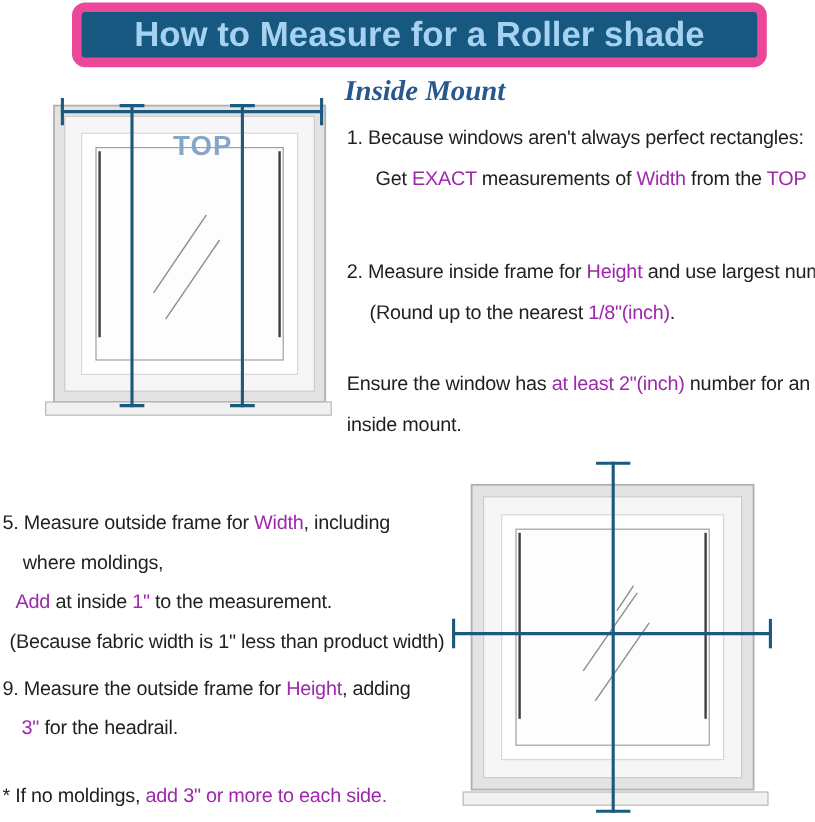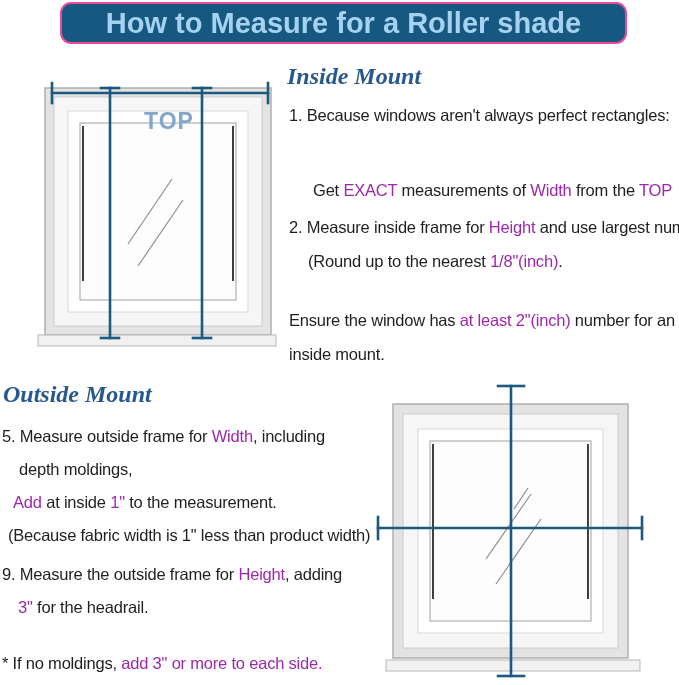--- a/index.html
+++ b/index.html
@@ -2,42 +2,42 @@
 <html style="--header-bg: #16587f; --header-text: #a6d2f2; --heading-blue: #27588e; --highlight-purple: #9e28ac; --measure-line: #1b5a7e; --top-label-blue: #84a6cb; --body-text: #1f1f1f;"><head>
 <meta charset="utf-8">
 <style>
   html,body{margin:0;padding:0;}
   .canvas{
     position:relative;width:679px;height:685px;background:#ffffff;
     font-family:"Liberation Sans",sans-serif;overflow:hidden;
   }
   .banner{
     position:absolute;left:60px;top:2px;width:563px;height:38px;
-    background:var(--header-bg,#16587f);border:2px solid #ec4899;border-radius:11px;
+    background:var(--header-bg,#16587f);border:8px solid #ec4899;border-radius:11px;
     display:flex;align-items:center;justify-content:center;
   }
   .banner span{
     font-weight:bold;font-size:29px;letter-spacing:0px;
     color:var(--header-text,#a6d2f2);white-space:nowrap;
   }
   .section-heading{
     position:absolute;margin:0;
     font-family:"Liberation Serif",serif;font-style:italic;font-weight:600;
     font-size:24px;color:var(--heading-blue,#27588e);white-space:nowrap;
   }
   .h-inside{left:287px;top:63px;}
   .h-outside{left:3px;top:381px;}
   .textblock{
     position:absolute;color:var(--body-text,#1f1f1f);
     font-size:16.5px;line-height:34px;white-space:nowrap;letter-spacing:-0.2px;
   }
   .tb-left{line-height:33px;}
   .hl{color:var(--highlight-purple,#9e28ac);}
   .ind-0{padding-left:0;}
-  .ind-1{padding-left:24px;margin-top:41px;}
+  .ind-1{padding-left:24px;}
   .ind-2{padding-left:19px;}
   .ind-3{padding-left:17px;}
   .ind-4{padding-left:11px;}
   .ind-5{padding-left:6px;}
   .ind-6{padding-left:16px;}
   .pos-i1{left:289px;top:98px;}
   .pos-i2{left:289px;top:210px;}
   .pos-i3{left:289px;top:303px;}
   .pos-o1{left:2px;top:420px;}
   .pos-o2{left:2px;top:558px;}
@@ -127,24 +127,23 @@
     </div>
   <div class="textblock pos-i2">
       <div class="line ind-0"><span>2. Measure inside frame for </span><span class="hl">Height</span><span> and use largest number</span></div>
       <div class="line ind-2"><span>(Round up to the nearest </span><span class="hl">1/8"(inch)</span><span>.</span></div>
     </div>
   <div class="textblock pos-i3">
       <div class="line ind-0"><span>Ensure the window has </span><span class="hl">at least 2"(inch)</span><span> number for an</span></div>
       <div class="line ind-0"><span>inside mount.</span></div>
     </div>
 
-  <h2 class="section-heading h-outside">Outside Mount</h2>
   <div class="textblock tb-left pos-o1">
       <div class="line ind-0"><span>5. Measure outside frame for </span><span class="hl">Width</span><span>, including</span></div>
-      <div class="line ind-3"><span>depth moldings,</span></div>
+      <div class="line ind-3"><span>where moldings,</span></div>
       <div class="line ind-4"><span class="hl">Add</span><span> at inside </span><span class="hl">1"</span><span> to the measurement.</span></div>
       <div class="line ind-5"><span>(Because fabric width is 1" less than product width)</span></div>
     </div>
   <div class="textblock tb-left pos-o2">
       <div class="line ind-0"><span>9. Measure the outside frame for </span><span class="hl">Height</span><span>, adding</span></div>
       <div class="line ind-6"><span class="hl">3"</span><span>  for the headrail.</span></div>
     </div>
   <div class="textblock tb-left pos-foot">
       <div class="line ind-0"><span>* If no moldings, </span><span class="hl">add 3" or more to each side.</span></div>
     </div>

